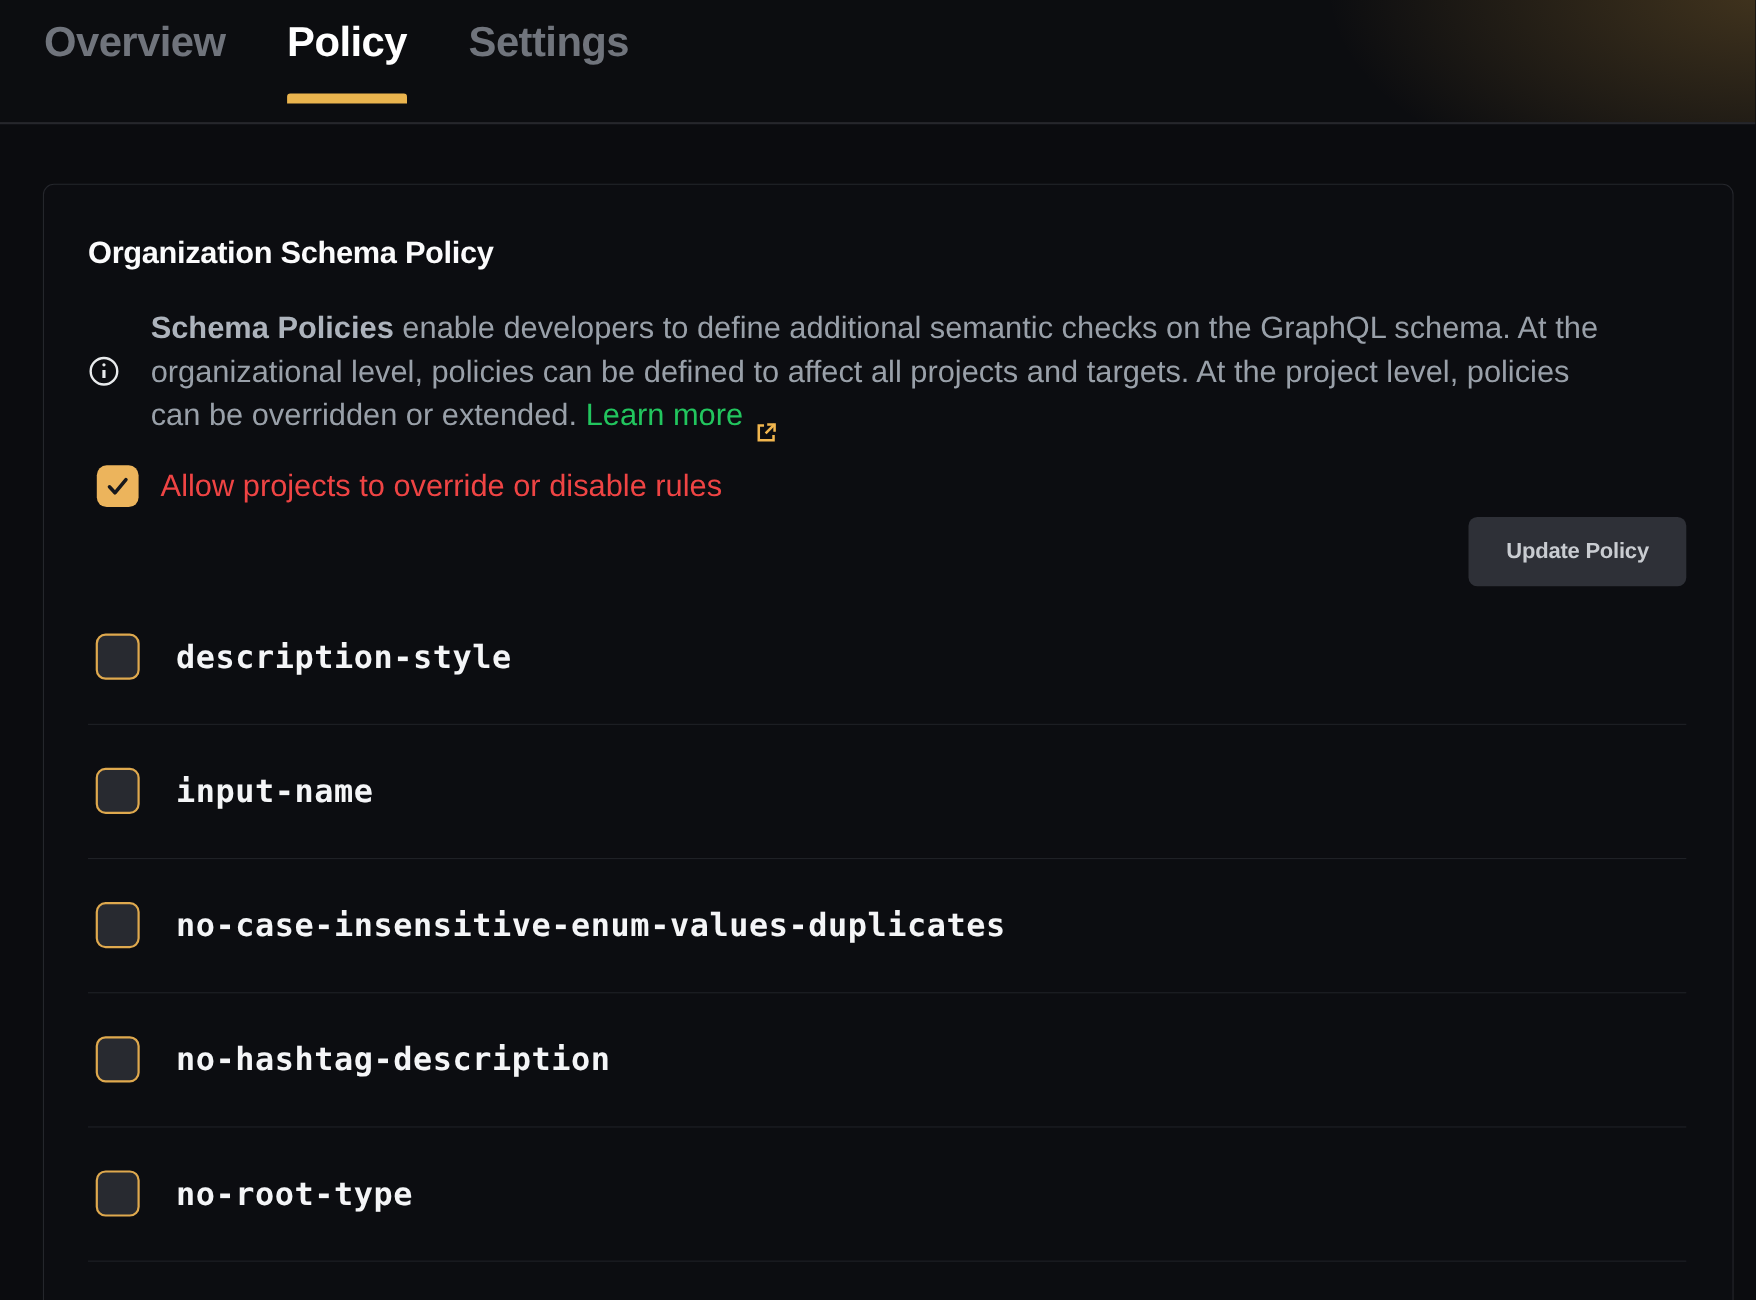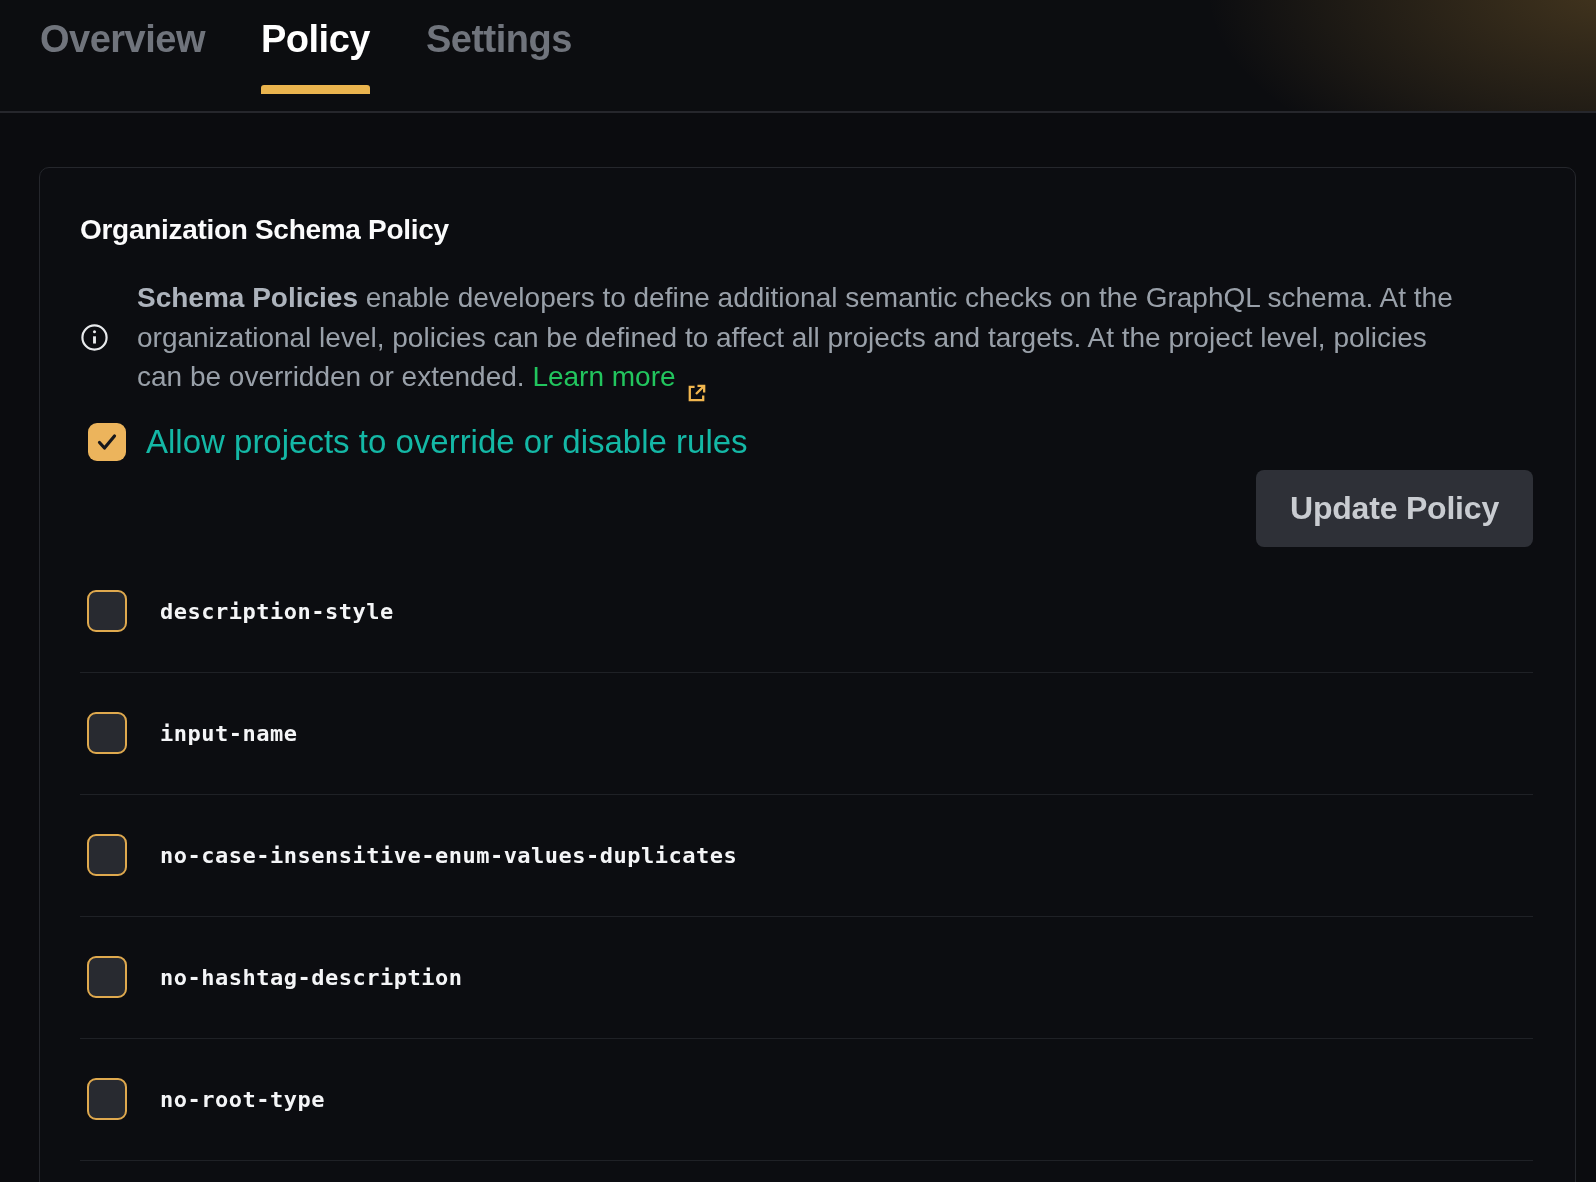--- a/index.html
+++ b/index.html
@@ -100,35 +100,35 @@
     width: 38px; height: 38px;
     border-radius: 9px;
     background: #ecb45c;
     display: flex;
     align-items: center;
     justify-content: center;
     cursor: pointer;
     flex: 0 0 auto;
   }
   .checkbox svg { width: 24px; height: 24px; color: #17181c; }
-  .allow-label { font-size: 33px; color: #14b8a6; }
+  .allow-label { font-size: 28px; color: #ef4444; }
 
   
   .button-row {
     display: flex;
     justify-content: flex-end;
     margin-top: 9px;
   }
   .update-btn {
     background: #2e3037;
     color: #c9ccd1;
     border: none;
     border-radius: 8px;
     font-family: "Liberation Sans", sans-serif;
-    font-size: 32px;
+    font-size: 20px;
     font-weight: 700;
     padding: 20px 34px;
     cursor: pointer;
     letter-spacing: -0.2px;
   }
 
   
   .rules { margin-top: 4px; }
   .rule-row {
     height: 122px;
@@ -141,21 +141,21 @@
   .rule-checkbox {
     width: 40px; height: 42px;
     border: 2.5px solid #dfa94e;
     border-radius: 9px;
     background: #282a30;
     cursor: pointer;
     flex: 0 0 auto;
   }
   .rule-name {
     font-family: "DejaVu Sans Mono", "Liberation Mono", monospace;
-    font-size: 22px;
+    font-size: 29px;
     font-weight: 700;
     color: #f4f5f7;
     letter-spacing: 0.5px;
   }
 </style>
 </head>
 <body>
 
 <div class="header">
   <nav class="tabs">

